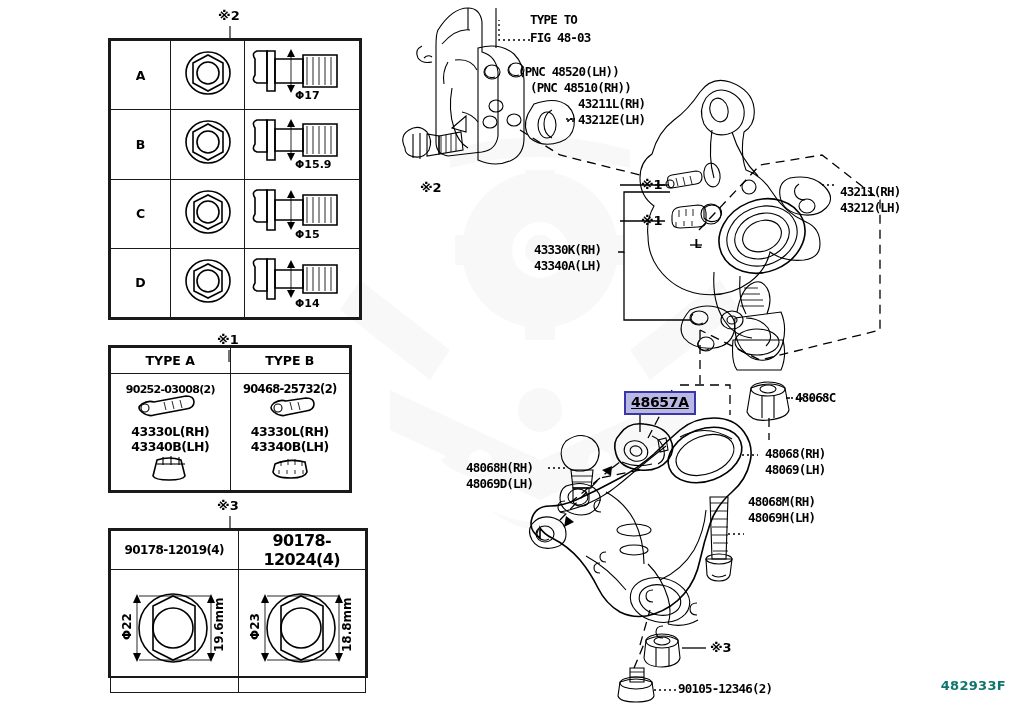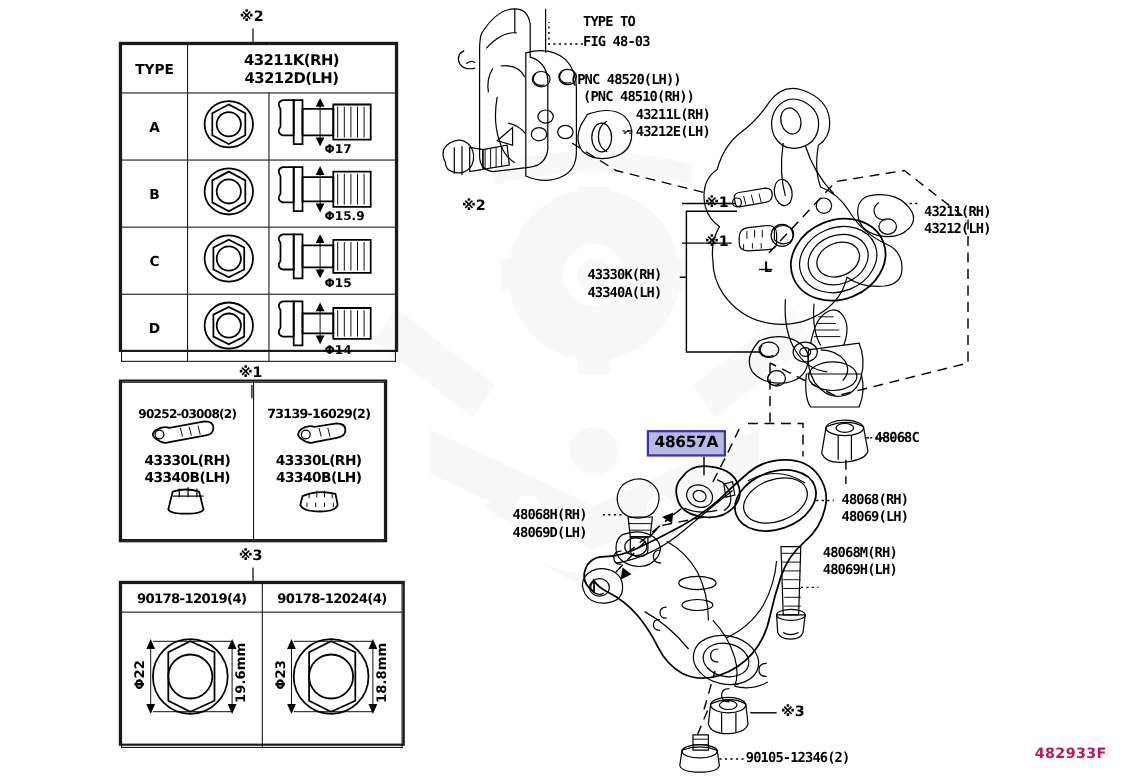--- a/index.html
+++ b/index.html
@@ -93,21 +93,21 @@
     letter-spacing: -0.3px;
     line-height: 17px;
   }
 
   #figcode {
     position: absolute;
     right: 18px; bottom: 14px;
     font-family: "DejaVu Sans", sans-serif;
     font-weight: bold;
     font-size: 13px;
-    color: #be185d;
+    color: #0f766e;
     letter-spacing: 0.3px;
     z-index: 6;
   }
 
   svg { overflow: visible; }
   .dwg { position: absolute; left:0; top:0; width:1024px; height:707px; z-index: 3; }
   .dwg-top { z-index: 7; }
   .ln  { fill: none; stroke: #000; stroke-width: 1.1; }
   .ln2 { fill: none; stroke: #000; stroke-width: 1.6; }
   .lnthin { fill: none; stroke: #000; stroke-width: 0.85; }
@@ -389,27 +389,20 @@
   </svg>
 
   <div class="ptable" style="left:108px; top:38px; width:254px; height:282px;">
     <table>
       <colgroup>
           <col style="width:60px">
           <col style="width:74px">
           <col>
         </colgroup>
       <tbody>
-          <tr style="height:44px;">
-        <td class="hdr">TYPE</td>
-        <td class="hdr2" colspan="2">
-          <div>43211K(RH)</div>
-          <div>43212D(LH)</div>
-        </td>
-      </tr>
       <tr style="height:59px;">
         <td class="typ">A</td>
         <td>
           <svg width="62" height="54" viewBox="0 0 62 54">
                 <g transform="translate(31,27)">
             <ellipse class="ln2" cx="0" cy="0" rx="22" ry="21"></ellipse>
             <path class="ln2" d="M-15 -10 L0 -18 L15 -10 L15 10 L0 18 L-15 10 Z"></path>
             <ellipse class="ln2" cx="0" cy="0" rx="11" ry="11"></ellipse>
           </g>
               </svg>
@@ -509,38 +502,42 @@
 
   <div class="starlabel" style="left:217px; top:332px;">※1</div>
 
   <div class="ptable" style="left:108px; top:345px; width:244px; height:148px;">
     <table>
       <colgroup>
           <col style="width:50%">
           <col style="width:50%">
         </colgroup>
       <tbody>
+          <tr style="height:26px;">
+        <td class="hdr">TYPE A</td>
+        <td class="hdr">TYPE B</td>
+      </tr>
       <tr>
         <td>
           <div style="font-size:11px;letter-spacing:-0.7px;margin-top:2px;">90252-03008(2)</div>
           <svg width="80" height="24" viewBox="0 0 80 24">
             <path class="ln2" d="M12 16 q-6 -4 0 -8 q6 -4 12 -2 l32 -6 q8 0 8 6 q0 6 -8 7 l-32 6 q-6 2 -12 -3 Z"></path>
             <path class="lnthin" d="M34 6 l2 8 M42 5 l2 8 M50 4 l2 8"></path>
             <ellipse class="ln" cx="15" cy="12" rx="4" ry="4"></ellipse>
           </svg>
           <div style="font-size:12.5px;letter-spacing:-0.5px;line-height:15px;">43330L(RH)</div>
           <div style="font-size:12.5px;letter-spacing:-0.5px;line-height:15px;">43340B(LH)</div>
           <svg width="54" height="26" viewBox="0 0 54 26">
             <path class="ln2" d="M14 6 q12 -4 24 0 l4 16 q-2 4 -16 4 q-14 0 -16 -4 Z"></path>
             <path class="ln" d="M20 3 l0 8 M28 2 l0 9 M36 3 l0 8"></path>
             <path class="ln" d="M14 10 h28"></path>
           </svg>
         </td>
         <td>
-          <div style="font-size:11.5px;letter-spacing:-0.7px;margin-top:2px;">73139-16029(2)</div>
+          <div style="font-size:11.5px;letter-spacing:-0.7px;margin-top:2px;">90468-25732(2)</div>
           <svg width="80" height="24" viewBox="0 0 80 24">
             <path class="ln2" d="M24 16 q-6 -4 0 -9 q6 -4 12 -2 l20 -3 q8 0 8 6 q0 6 -8 7 l-20 4 q-6 2 -12 -3 Z"></path>
             <path class="lnthin" d="M40 6 l2 8 M48 6 l2 8"></path>
             <ellipse class="ln" cx="28" cy="12" rx="4" ry="4"></ellipse>
           </svg>
           <div style="font-size:12.5px;letter-spacing:-0.5px;line-height:15px;">43330L(RH)</div>
           <div style="font-size:12.5px;letter-spacing:-0.5px;line-height:15px;">43340B(LH)</div>
           <svg width="54" height="26" viewBox="0 0 54 26">
             <path class="ln2" d="M12 10 q14 -6 30 -2 l2 10 q-2 6 -16 6 q-16 0 -18 -6 Z"></path>
             <path class="lnthin" d="M18 7 l0 5 M25 5 l0 6 M32 5 l0 6 M39 7 l0 5 M16 16 l0 4 M24 16 l0 4 M32 16 l0 4 M40 16 l0 4"></path>
@@ -555,21 +552,21 @@
 
   <div class="ptable" style="left:108px; top:528px; width:260px; height:150px;">
     <table>
       <colgroup>
           <col style="width:50%">
           <col style="width:50%">
         </colgroup>
       <tbody>
           <tr style="height:26px;">
         <td class="hdr" style="font-size:12px;letter-spacing:-0.6px;">90178-12019(4)</td>
-        <td class="hdr" style="font-size:12px;letter-spacing:-0.6px;">90178-12024(4)</td>
+        <td class="hdr" style="font-size:16px;letter-spacing:-0.6px;">90178-12024(4)</td>
       </tr>
       <tr>
         <td>
           <svg width="126" height="118" viewBox="0 0 126 118">
             <ellipse class="ln2" cx="62" cy="58" rx="34" ry="34"></ellipse>
             <path class="ln2" d="M42 36 L62 26 L84 36 L84 80 L62 90 L42 80 Z"></path>
             <ellipse class="ln2" cx="62" cy="58" rx="20" ry="20"></ellipse>
             <path class="lnthin" d="M28 26 L100 26 M28 90 L100 90"></path>
             <path class="lnthin" d="M26 30 L26 86"></path>
             <path d="M26 24 l-4 9 l8 0 Z"></path>
@@ -630,17 +627,17 @@
   <div class="lbl mono" style="left:466px; top:460px; line-height:16px;">48068H(RH)
 48069D(LH)</div>
 
   <div class="lbl mono" style="left:748px; top:494px; line-height:16px;">48068M(RH)
 48069H(LH)</div>
 
   <div class="lbl" style="left:710px; top:640px; font-size:13px;">※3</div>
 
   <div class="lbl mono" style="left:678px; top:681px;">90105-12346(2)</div>
 
-  <div id="highlight-box" style="left:588px; top:391px;">48657A</div>
+  <div id="highlight-box" style="left:624px; top:391px;text-decoration:underline;">48657A</div>
 
   <div id="figcode">482933F</div>
 
 </div>
 
 </body></html>

